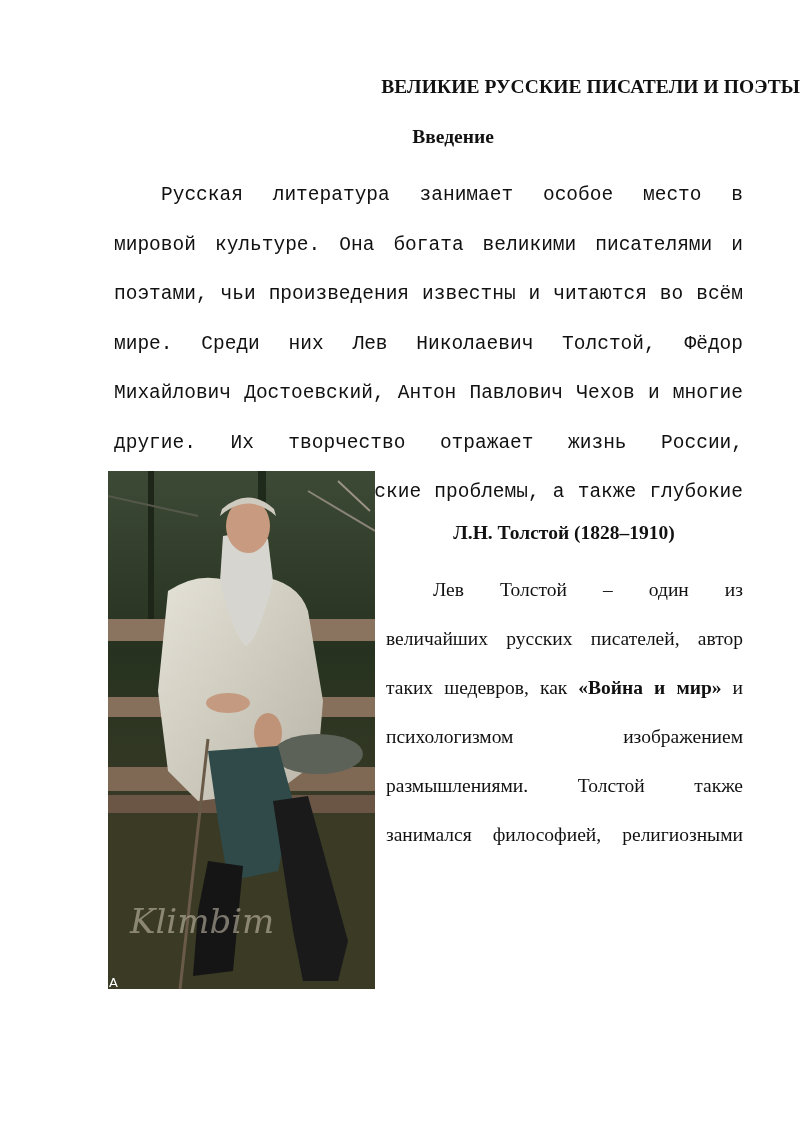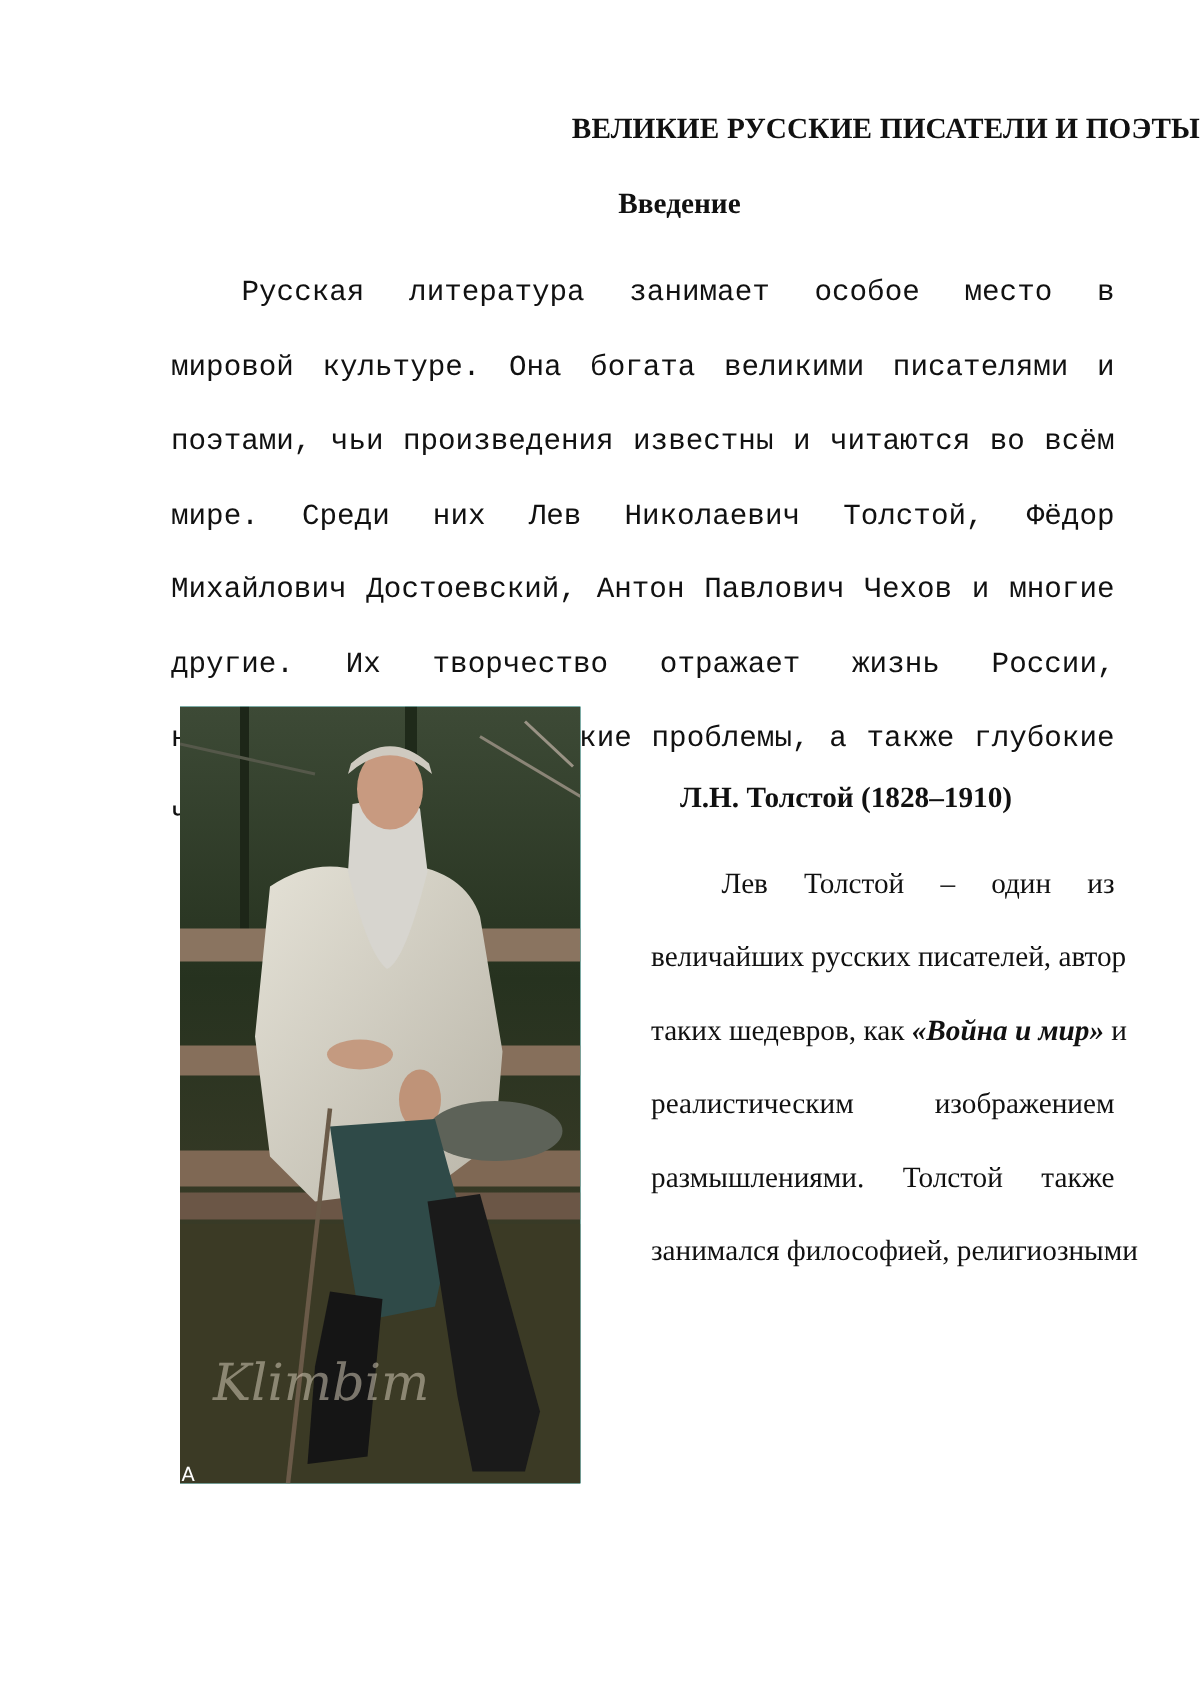--- a/index.html
+++ b/index.html
@@ -6,30 +6,30 @@
     body { width: 800px; height: 1131px; overflow: hidden; position: relative;
            font-family: "Liberation Serif", "DejaVu Serif", serif; color: #111111; }
     .page { position: absolute; left: 0; top: 0; width: 800px; height: 1131px; background: #fff; }
     .title { position: absolute; left: 100px; width: 700px; top: 76px; text-align: right;
              font-weight: bold; font-size: 19.5px; letter-spacing: 0.1px; }
     .subtitle { position: absolute; left: 100px; width: 706px; top: 126px; text-align: center;
                 font-weight: bold; font-size: 19.5px; }
     .intro { position: absolute; left: 114px; width: 629px; top: 171px;
              font-size: 19.5px; line-height: 49.5px; text-align: justify; text-align-last: left; }
     .intro p { margin: 0; text-indent: 47px; font-family: Liberation Mono, monospace; }
-    .photo { position: absolute; left: 120px; top: 471px; width: 267px; height: 518px;
-             overflow: hidden; background: #0f766e; }
+    .photo { position: absolute; left: 108px; top: 471px; width: 267px; height: 518px;
+             overflow: hidden; background: #ef4444; }
     .photo svg { display: block; }
     .section-title { position: absolute; left: 385px; width: 358px; top: 522px; text-align: center;
                      font-weight: bold; font-size: 19.5px; }
     .section-body { position: absolute; left: 386px; width: 357px; top: 565px;
                     font-size: 19.5px; line-height: 49px; text-align: justify; }
-    .section-body .line { display: block; text-align: justify; text-align-last: justify; height: 49px; white-space: nowrap; margin-left: 48px; }
+    .section-body .line { display: block; text-align: justify; text-align-last: justify; height: 49px; white-space: nowrap; }
     .section-body .line.first { padding-left: 47px; }
-    b { font-weight: bold; font-style: italic; }
+    b { font-weight: bold; }
   </style>
 </head>
 <body>
 
 <div class="page">
 
   <div class="title">ВЕЛИКИЕ РУССКИЕ ПИСАТЕЛИ И ПОЭТЫ</div>
   <div class="subtitle">Введение</div>
 
   <div class="intro">
@@ -89,18 +89,18 @@
       <text x="1" y="516" font-family="DejaVu Sans, sans-serif" font-size="13" fill="#ffffff">A</text>
     </svg>
   </div>
 
   <div class="section-title">Л.Н. Толстой (1828–1910)</div>
 
   <div class="section-body">
     <span class="line first"><span>Лев Толстой – один из</span></span>
     <span class="line"><span>величайших русских писателей, автор</span></span>
     <span class="line"><span>таких шедевров, как </span><b>«Война и мир»</b><span> и</span></span>
-    <span class="line"><span>реалистическим изображением</span></span>
+    <span class="line"><span>психологизмом изображением</span></span>
     <span class="line"><span>размышлениями. Толстой также</span></span>
     <span class="line"><span>занимался философией, религиозными</span></span>
   </div>
 
 </div>
 
 </body></html>

